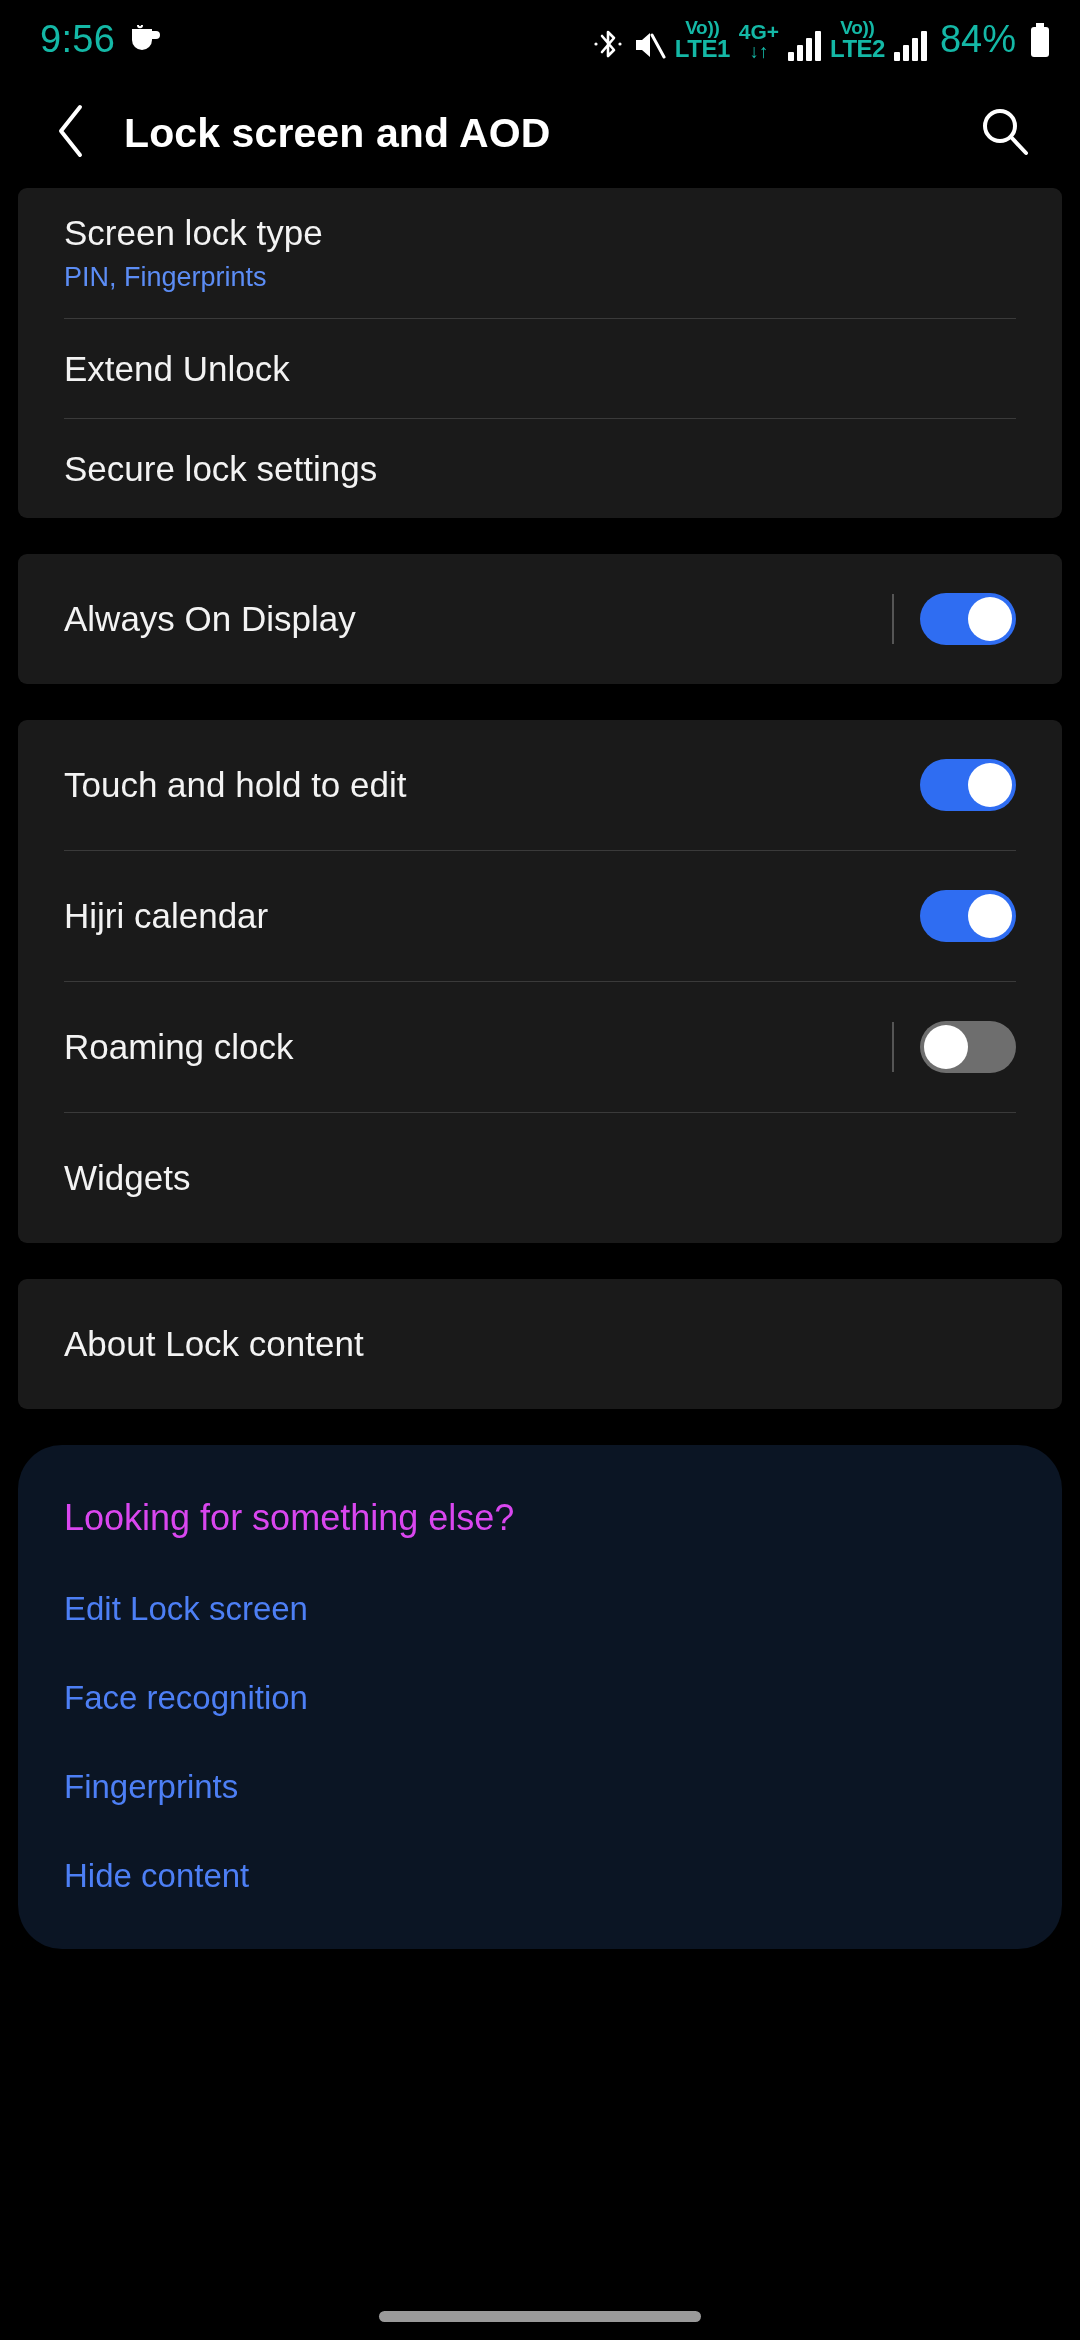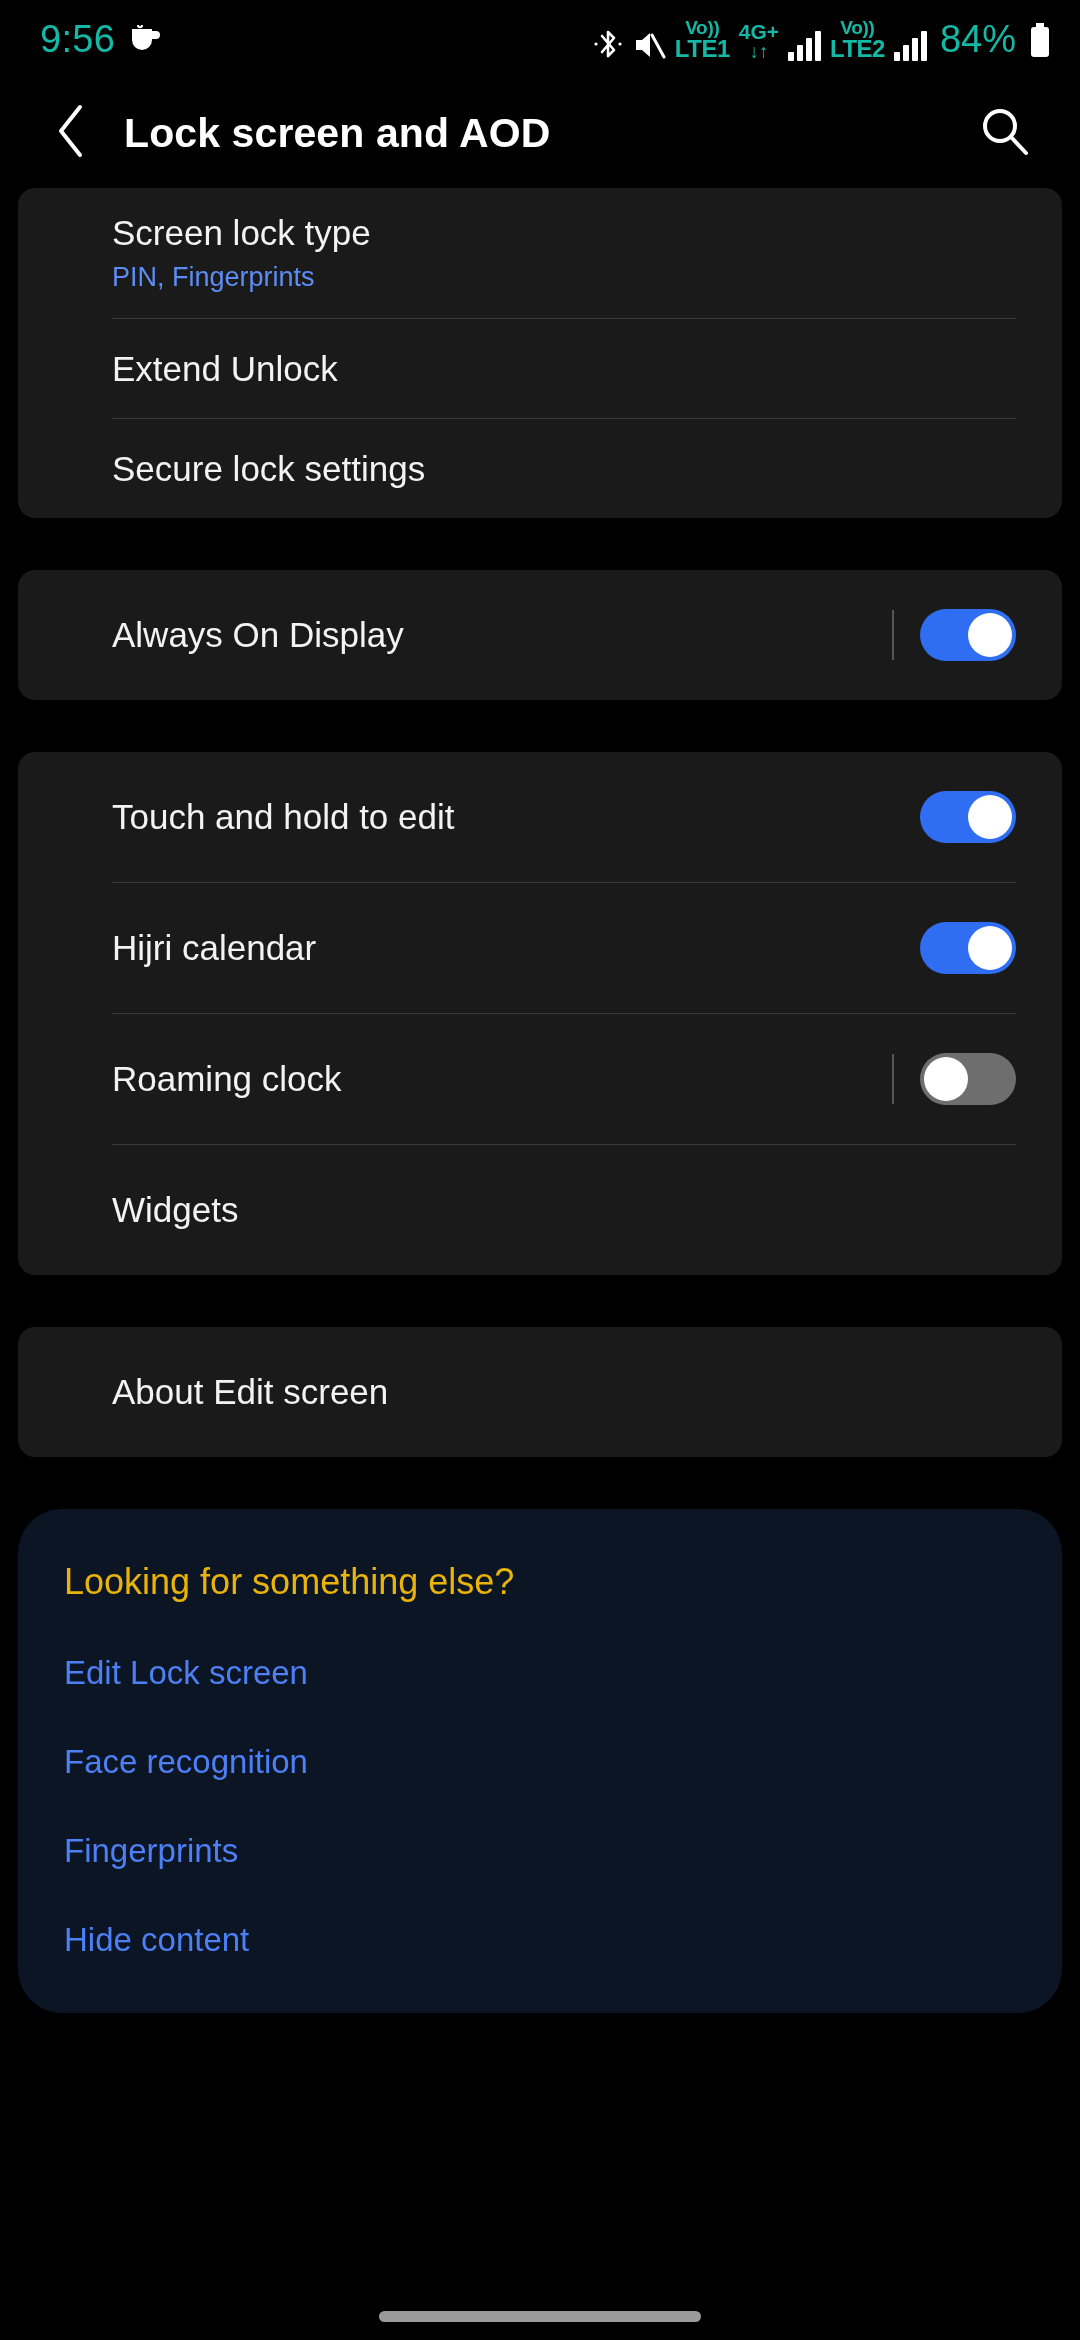--- a/index.html
+++ b/index.html
@@ -56,24 +56,23 @@
     color:#fff; font-size:41px; font-weight:700;
     margin-left:22px; letter-spacing:.1px;
   }
   .appbar-spacer{ flex:1; }
   .search-btn{ width:62px; height:62px; display:flex; align-items:center; justify-content:center; }
 
   
   .content{ padding:0 18px; }
   .card{
     background:#1a1a1a;
-    border-radius:17px;
-    margin-bottom:52px;
+    border-radius:9px;
+    margin-bottom:36px;
     overflow:hidden;
-    padding-left:48px;
   }
   .row{
     display:flex; align-items:center;
     padding:0 46px;
     min-height:99px;
     position:relative;
   }
   .row-label{ color:#f3f3f3; font-size:35px; font-weight:400; }
   .row-sub{ color:#5c8df5; font-size:27px; margin-top:9px; }
   .row-text{ display:flex; flex-direction:column; justify-content:center; flex:1; }
@@ -98,21 +97,21 @@
   }
   .switch.on .knob{ left:48px; }
   .switch.off .knob{ left:4px; }
 
   
   .footer-card{
     background:#0b1524;
     border-radius:44px;
     padding:52px 46px 54px;
   }
-  .footer-title{ color:#eab308; font-size:36px; font-weight:400; }
+  .footer-title{ color:#d946ef; font-size:36px; font-weight:400; }
   .footer-link{
     color:#4d7ff5; font-size:33px;
     margin-top:51px;
   }
   .footer-link:first-of-type{ margin-top:46px; }
 
   
   .gesture-bar{
     position:absolute; bottom:18px; left:50%;
     transform:translateX(-50%);
@@ -287,21 +286,21 @@
     <div class="row row-tall">
       <div class="row-text">
         <div class="row-label">Widgets</div>
       </div>
     </div>
   </div>
 
   <div class="card">
     <div class="row row-tall">
       <div class="row-text">
-        <div class="row-label">About Edit screen</div>
+        <div class="row-label">About Lock content</div>
       </div>
     </div>
   </div>
 
   <div class="footer-card">
     <div class="footer-title">Looking for something else?</div>
     <div class="footer-link">Edit Lock screen</div>
     <div class="footer-link">Face recognition</div>
     <div class="footer-link">Fingerprints</div>
     <div class="footer-link">Hide content</div>

